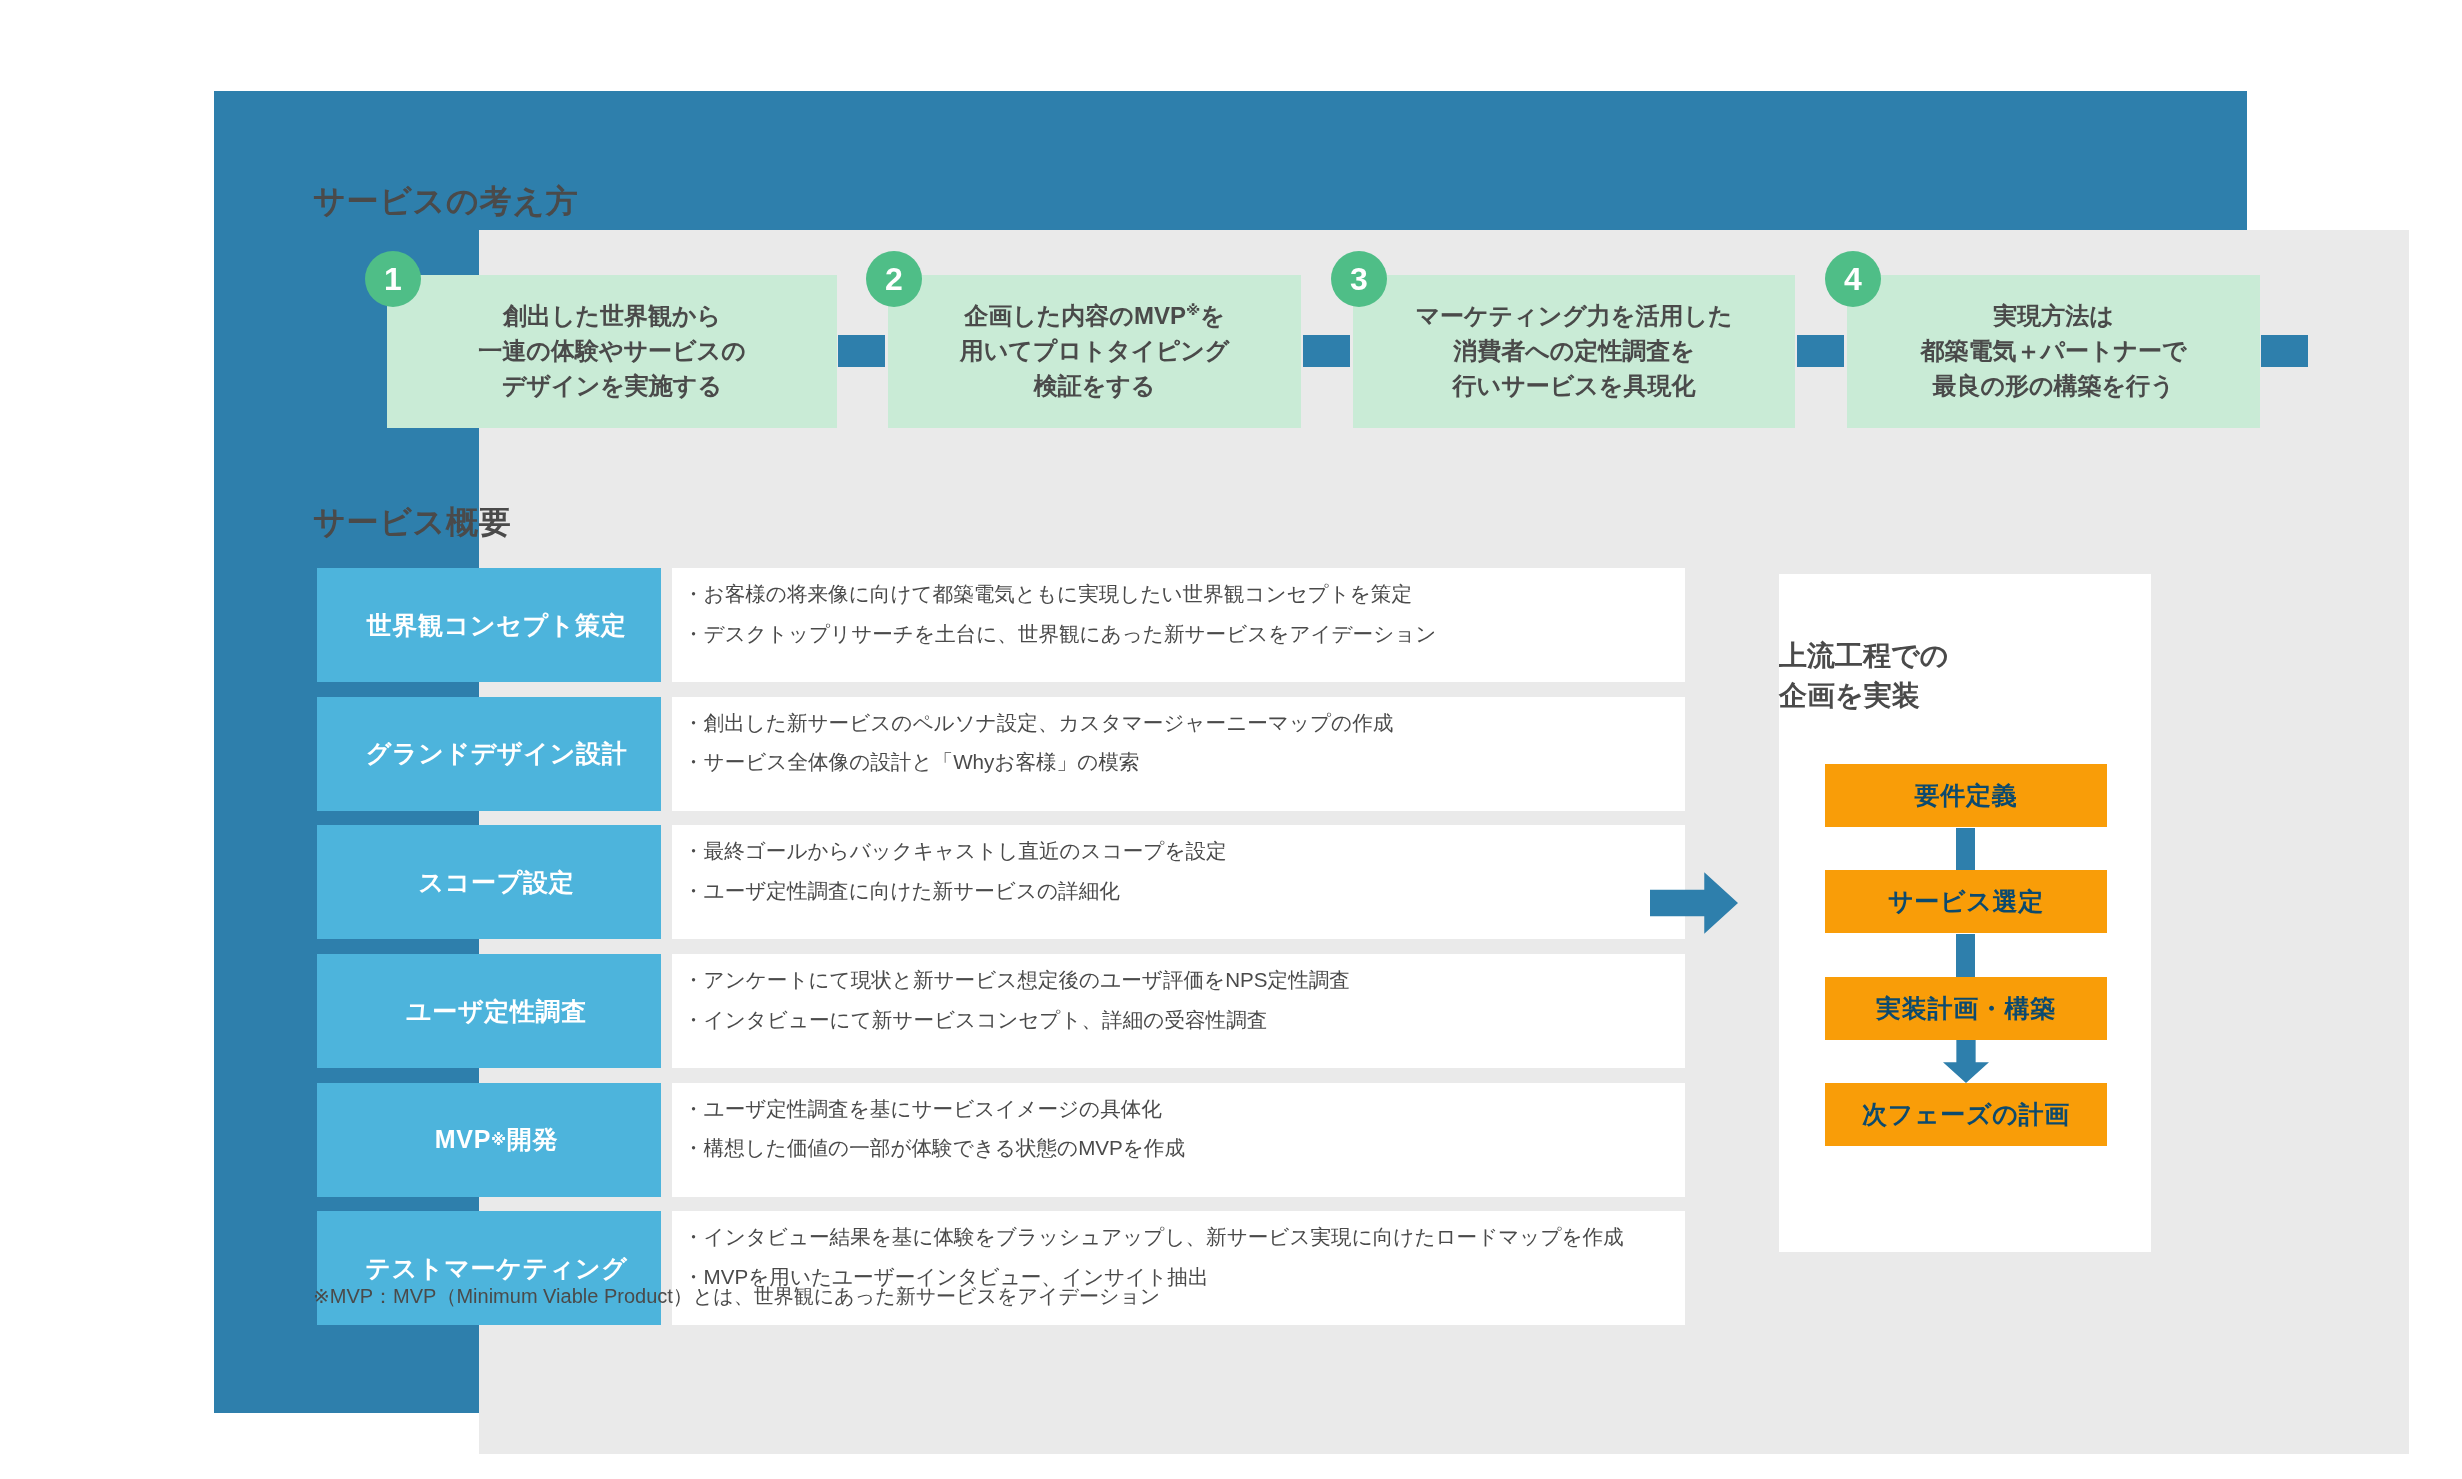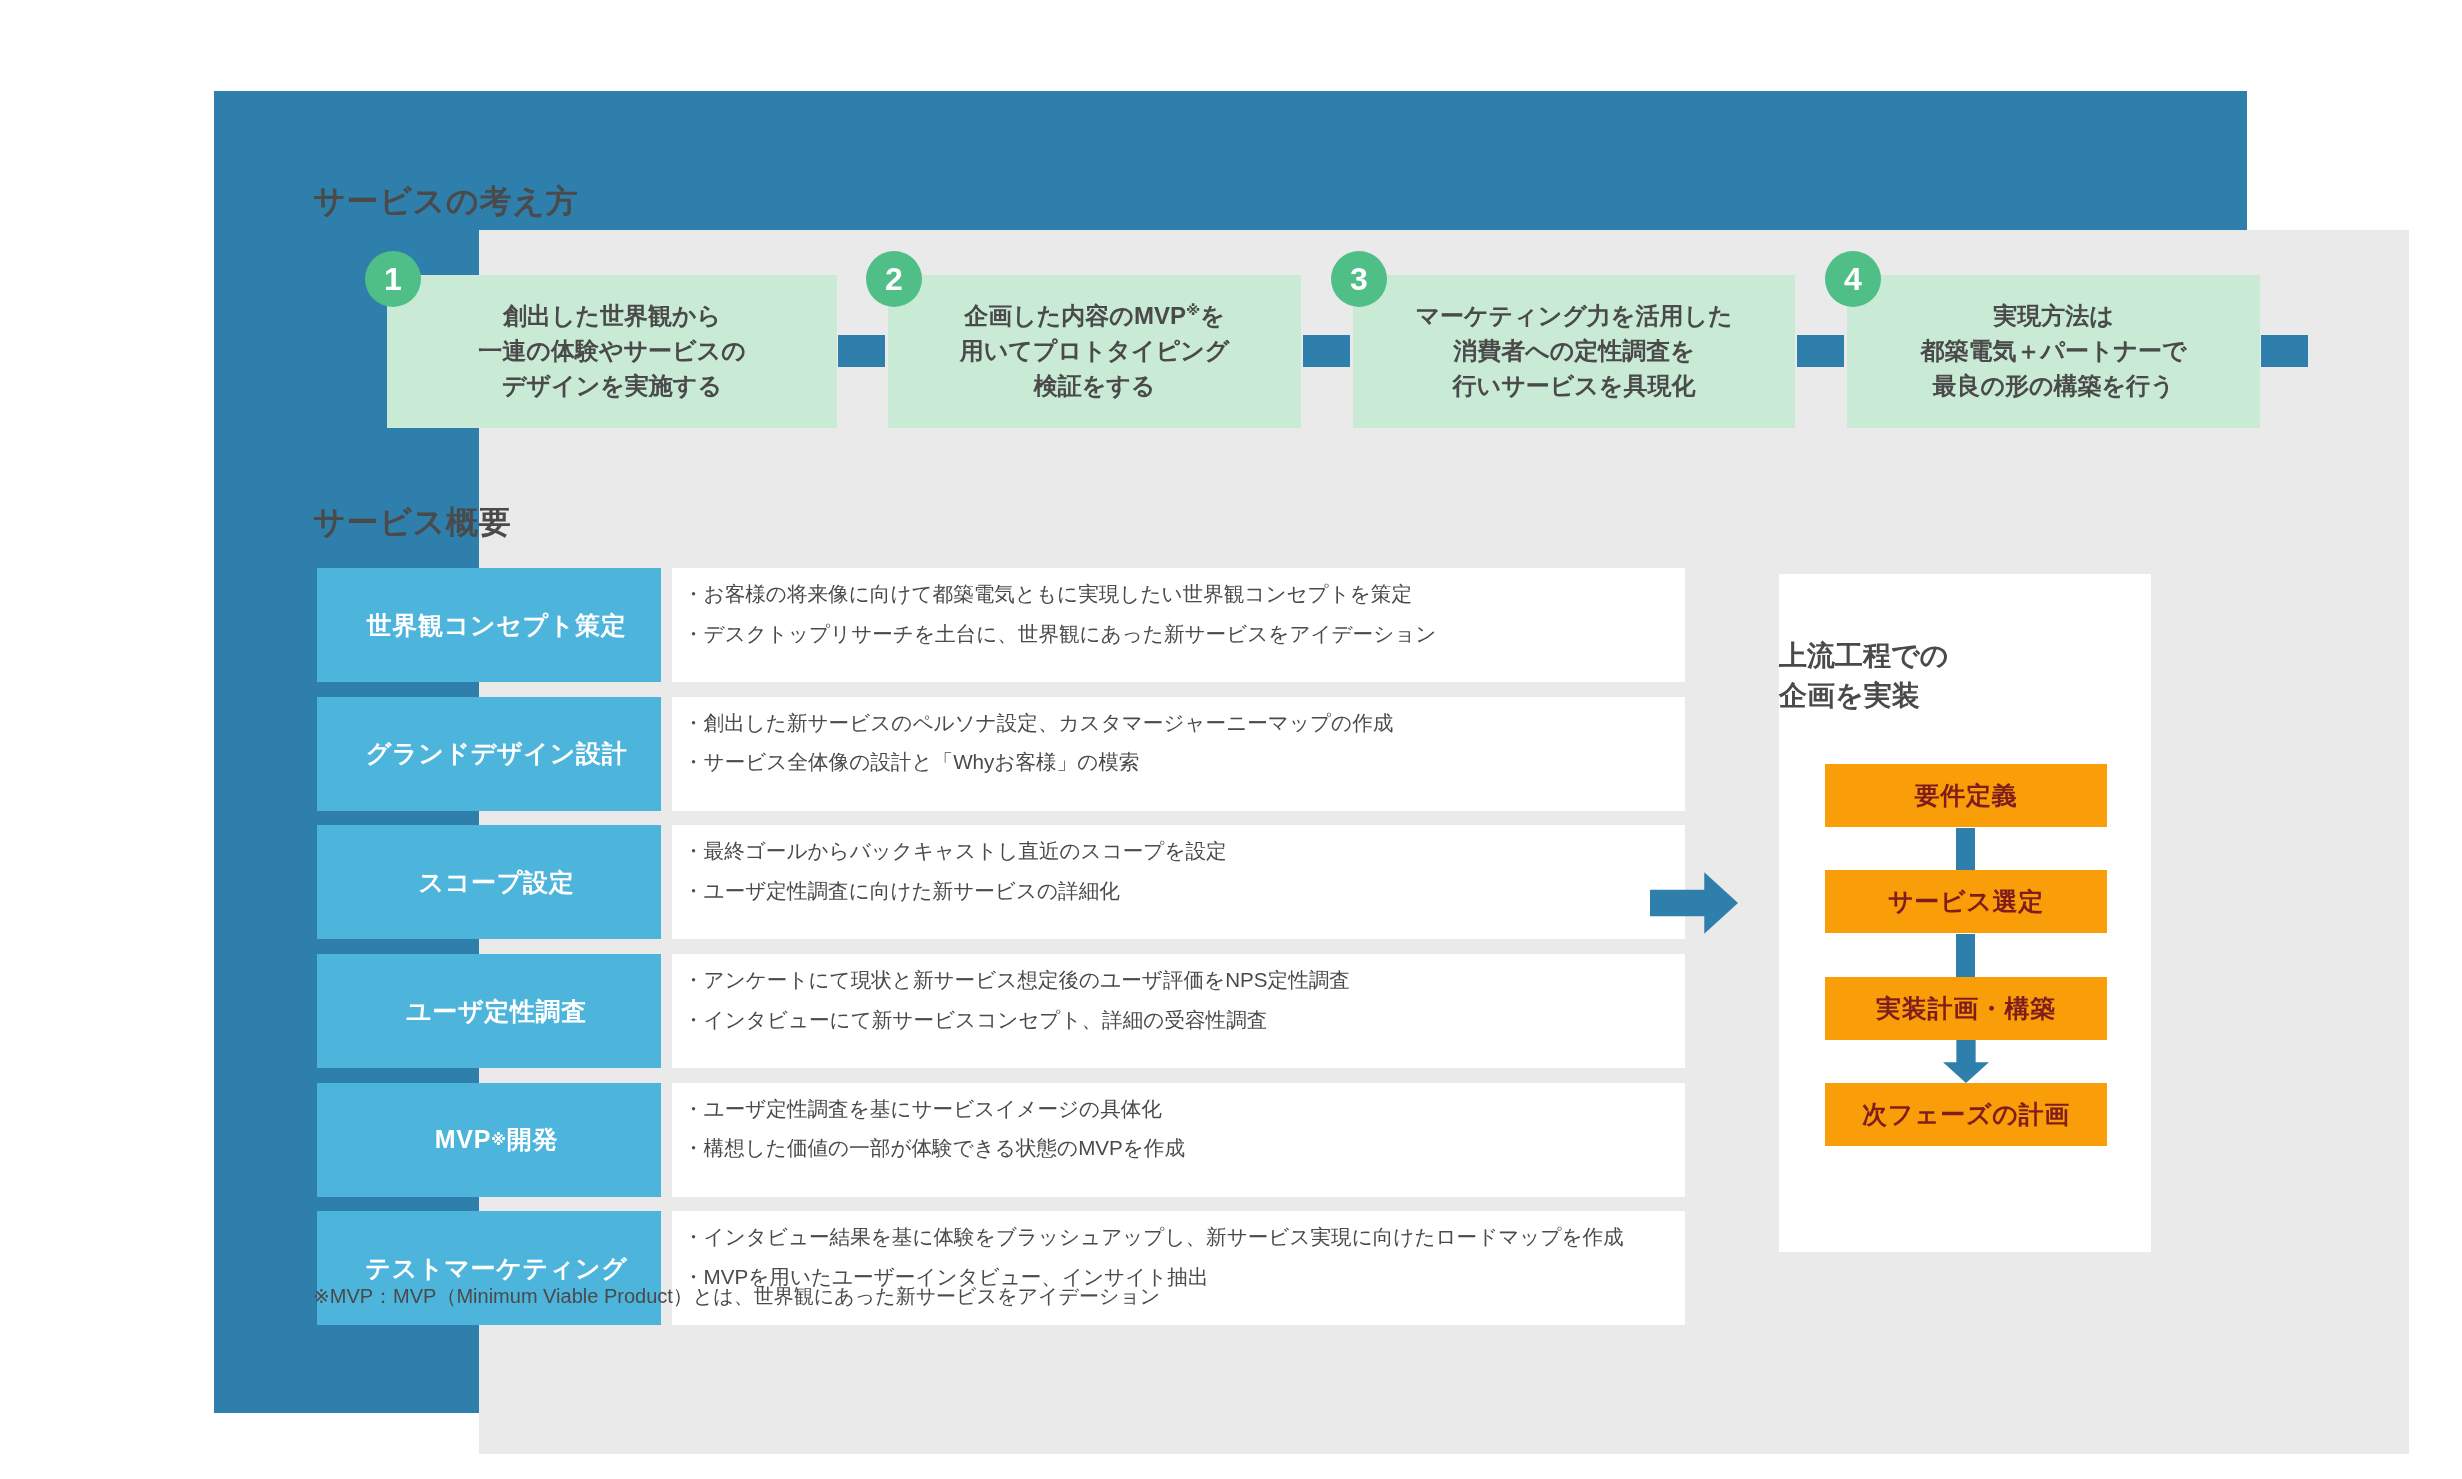--- a/index.html
+++ b/index.html
@@ -173,21 +173,21 @@
     font-size: 28px;
     font-weight: bold;
     line-height: 1.42;
     white-space: pre-line;
   }
   .obox {
     position: absolute;
     left: 46px;
     width: 282px; height: 63px;
     background: #F99D08;
-    color: #7f1d1d;
+    color: #0c4a6e;
     font-size: 25px;
     font-weight: bold;
     display: flex;
     align-items: center;
     justify-content: center;
     letter-spacing: 0.7px;
     white-space: nowrap;
   }
   #obox1 { top: 190px; }
   #obox2 { top: 296px; }

